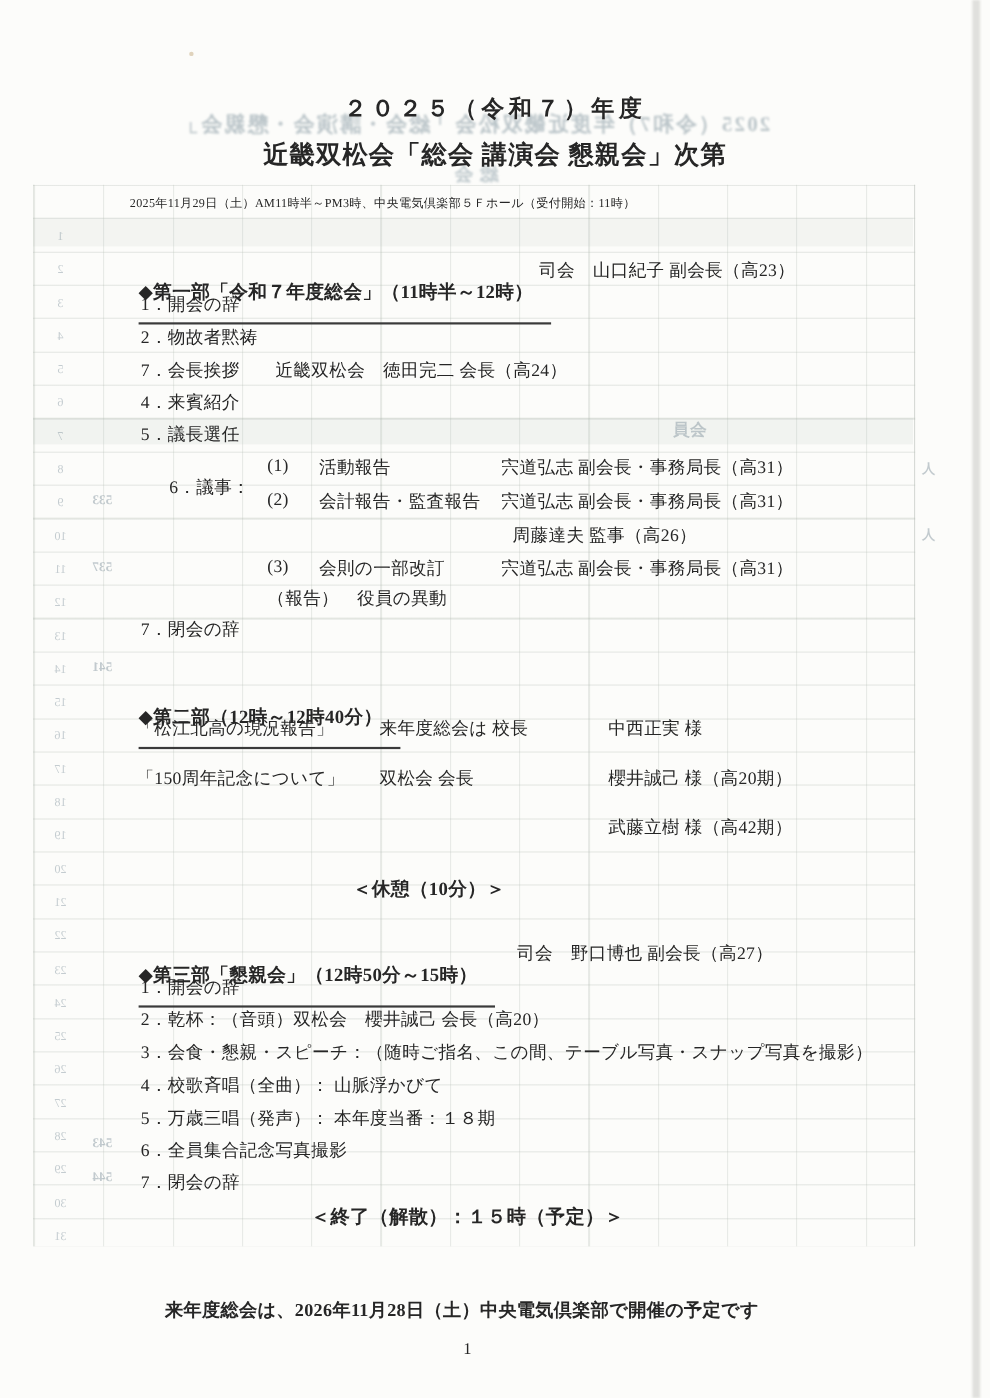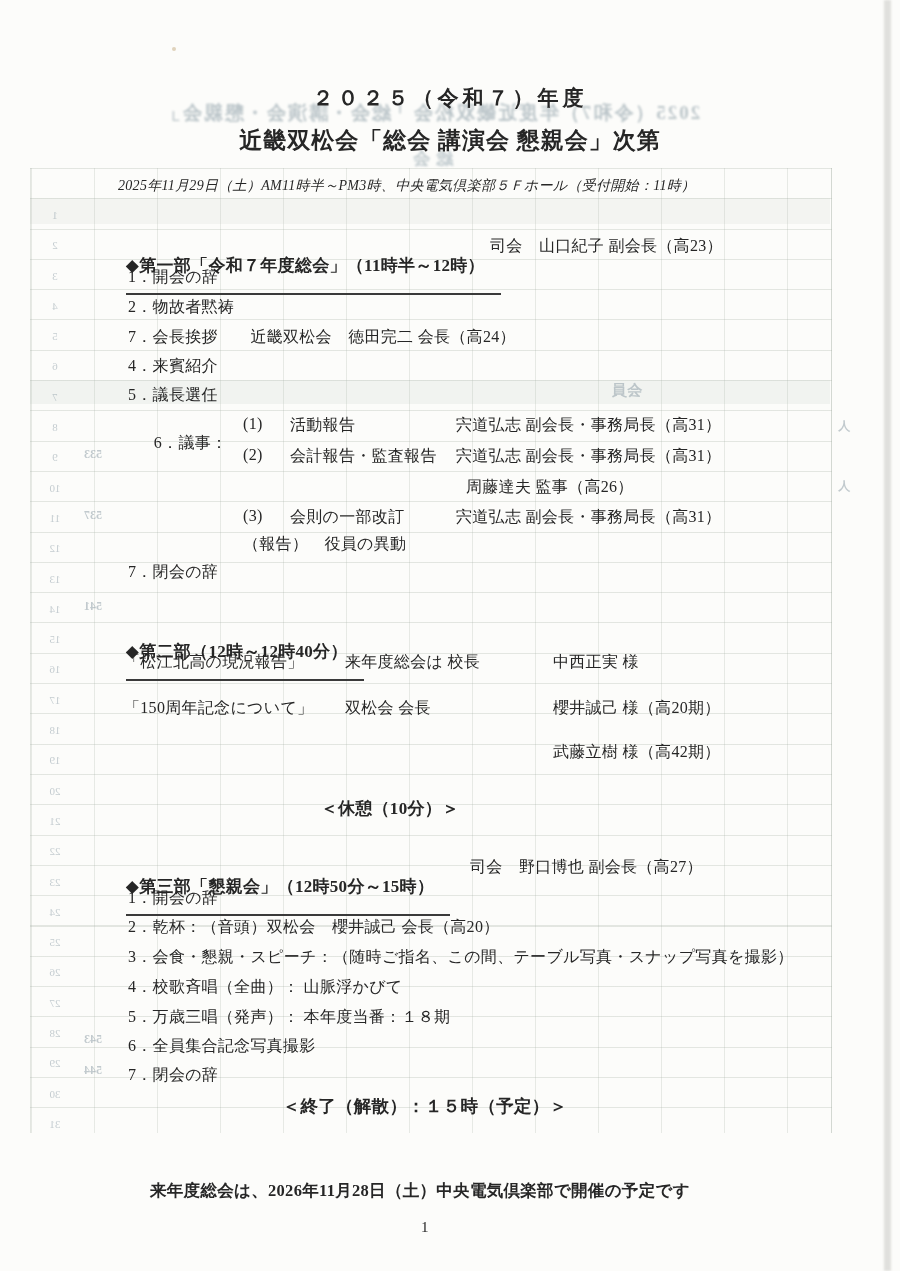--- a/index.html
+++ b/index.html
@@ -60,21 +60,21 @@
 
   
   .content{position:absolute;left:100px;top:0;width:720px;height:100%;}
   .row{position:absolute;left:0;white-space:pre;font-size:16px;letter-spacing:.3px;color:#262626;}
   .indent{left:28px;}
   .center{text-align:center;white-space:normal;}
   .bold{font-weight:bold;}
 
   .t-title1{top:84px;width:700px;text-align:center;font-size:21px;font-weight:600;letter-spacing:4px;}
   .t-title2{top:125px;width:700px;text-align:center;font-size:23px;font-weight:bold;letter-spacing:1px;}
-  .t-date{top:177px;left:18px;font-size:14px;font-style:italic;}
+  .t-date{top:177px;left:18px;font-size:11px;}
 
   .underl{display:inline-block;border-bottom:2px solid #3a3a3a;padding-bottom:16px;padding-right:16px;
     font-weight:bold;font-size:17px;}
   .mc{position:absolute;top:0;font-size:16px;}
 
   .p1-head{top:236px;width:720px;}
   .p1-head .mc{left:390px;}
   .p1-i0{top:267px;} .p1-i1{top:297px;} .p1-i2{top:327px;}
   .p1-i3{top:356px;} .p1-i4{top:385px;}
   .ag0{top:415px;} .ag1{top:446px;} .ag2{top:477px;} .ag3{top:507px;} .ag4{top:534px;}

